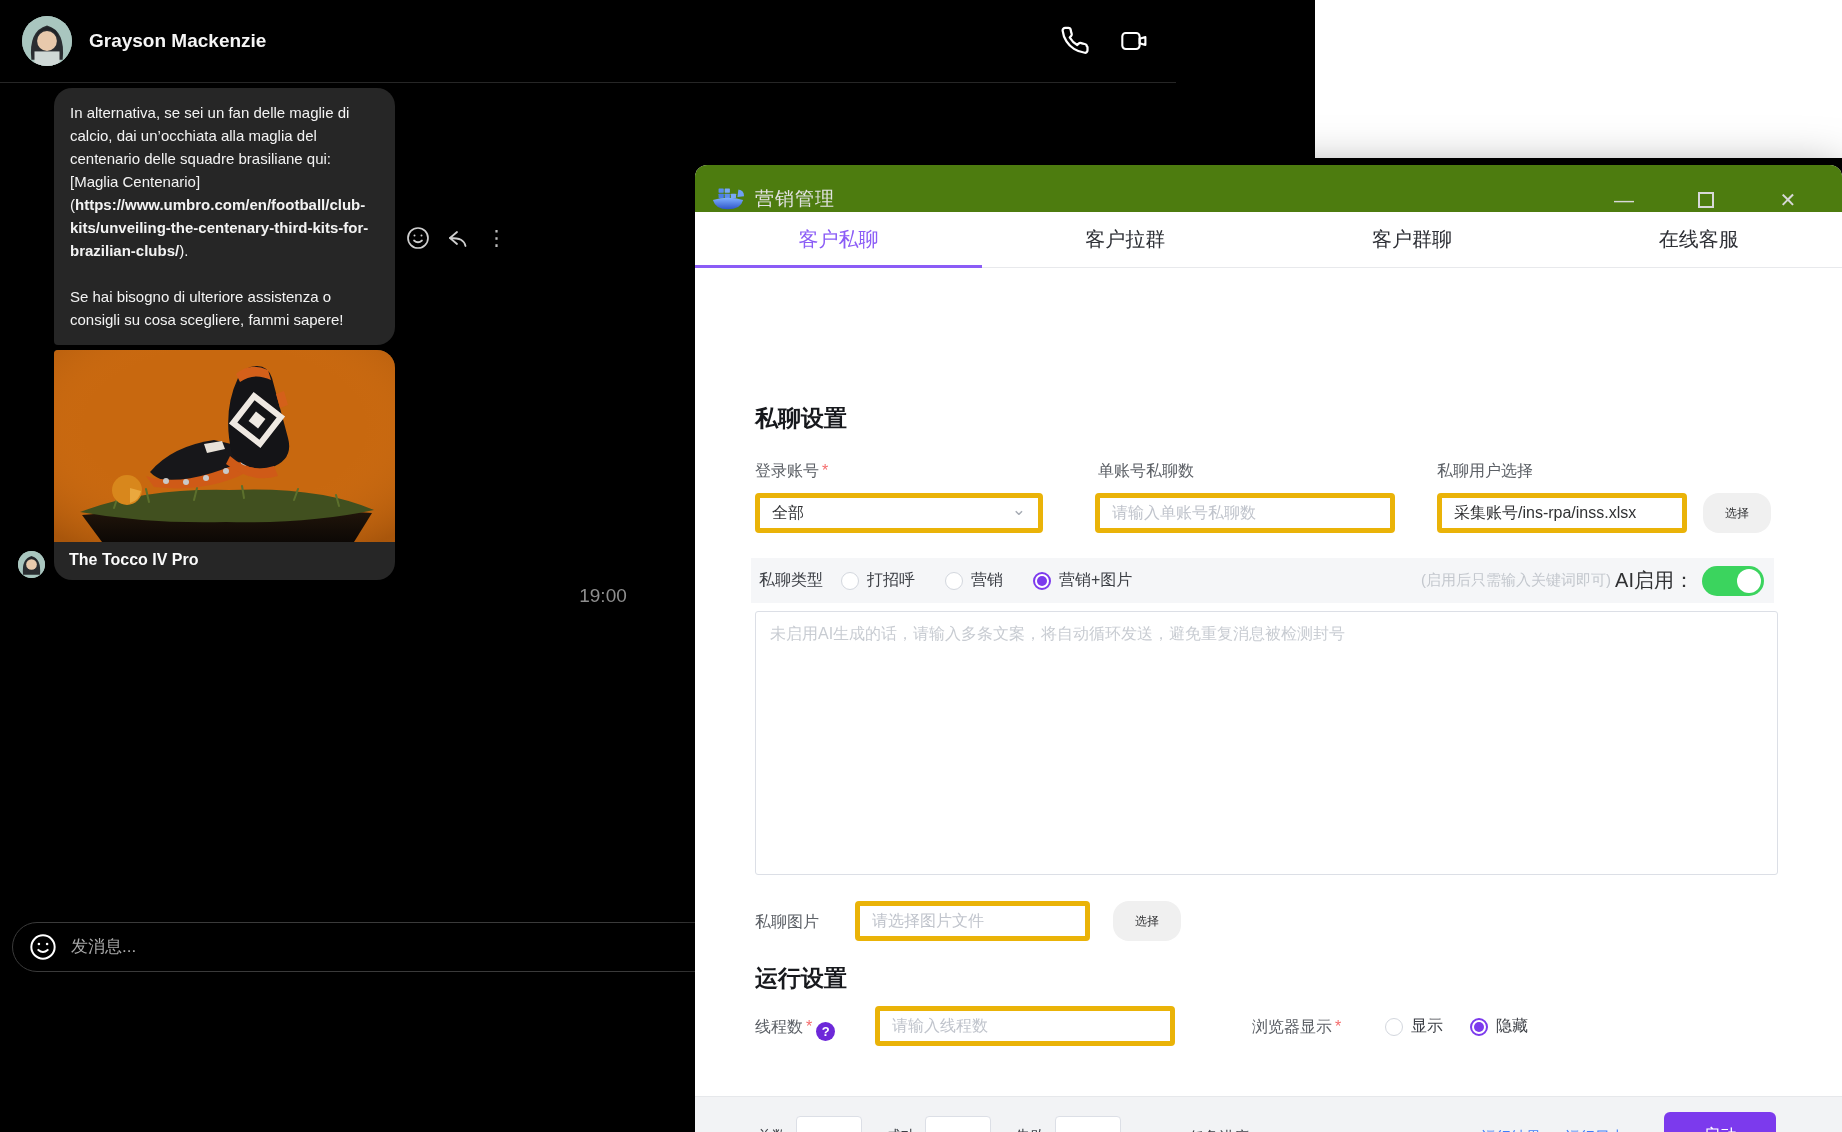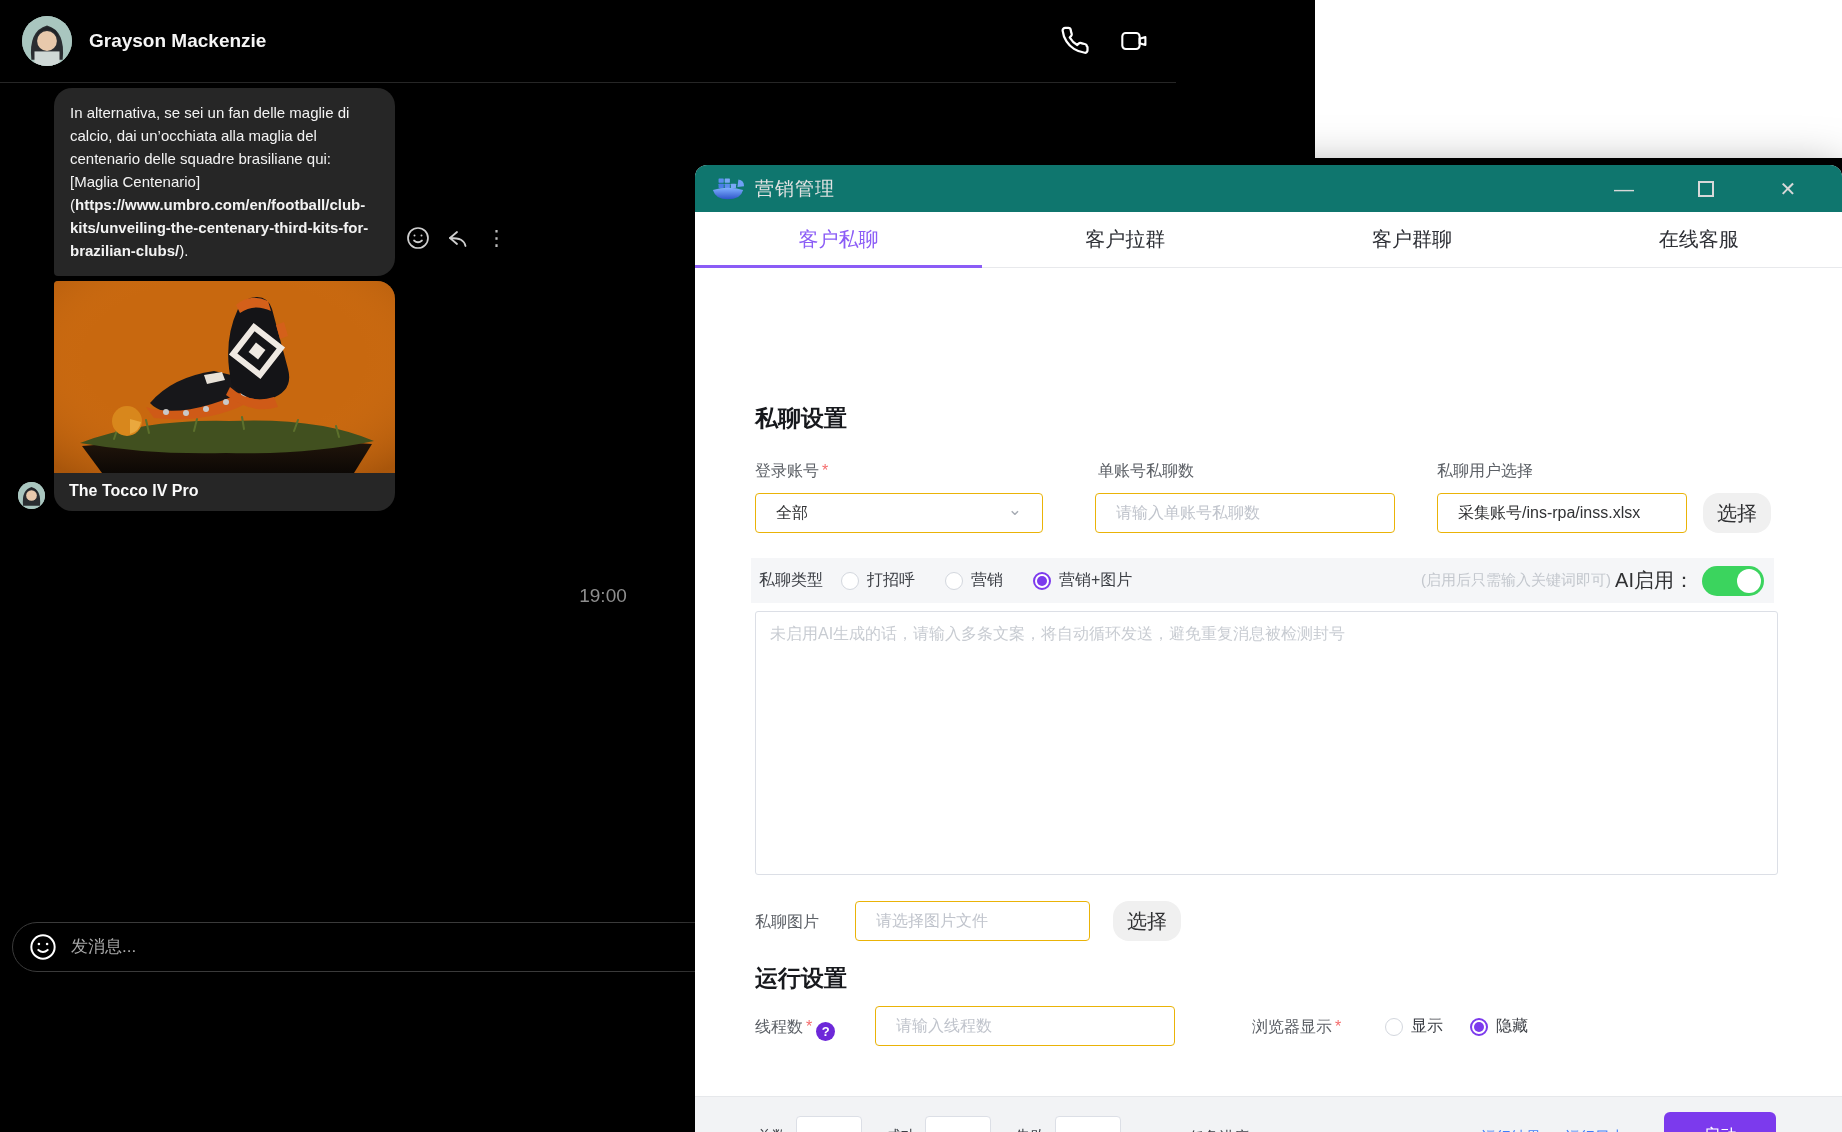--- a/index.html
+++ b/index.html
@@ -42,41 +42,41 @@
 
   .timestamp{position:absolute;left:528px;top:585px;width:150px;text-align:center;color:#8e8e8e;font-size:19px;}
 
   .chat-inputbar{position:absolute;left:12px;top:922px;width:1152px;height:50px;border:1px solid #3a3a3a;border-radius:26px;display:flex;align-items:center;padding:0 16px;gap:14px;background:#000;}
   .chat-inputbar svg{width:28px;height:28px;flex:none;cursor:pointer;}
   .chat-inputbar input{flex:1;background:transparent;border:none;outline:none;color:#f5f5f5;font-size:17px;font-family:"Liberation Sans",sans-serif;}
   .chat-inputbar input::placeholder{color:#a9a9a9;}
 
   
   .mkt{position:absolute;left:695px;top:165px;width:1147px;height:967px;border-radius:12px 12px 0 0;overflow:hidden;background:#fff;box-shadow:0 10px 50px rgba(0,0,0,.5);}
-  .mkt-titlebar{height:47px;background:#0f766e;display:flex;align-items:center;padding:0 16px;}
+  .mkt-titlebar{height:47px;background:#4d7c0f;display:flex;align-items:flex-end;padding:0 16px;}
   .whale{width:34px;height:27px;}
   .mkt-title{color:#e3e3e3;font-size:19px;margin-left:10px;font-weight:500;letter-spacing:1px;}
   .win-controls{margin-left:auto;display:flex;align-items:center;gap:58px;margin-right:26px;}
   .wc{color:#d8d8d8;cursor:pointer;font-size:20px;line-height:20px;display:flex;align-items:center;justify-content:center;width:24px;height:24px;}
   .wc-max{width:16px;height:16px;border:2px solid #d8d8d8;}
 
   .mkt-tabs{position:relative;height:56px;display:flex;border-bottom:1px solid #e8e9ec;background:#fff;}
   .tab{flex:1;display:flex;align-items:center;justify-content:center;font-size:20px;color:#2e3036;cursor:pointer;}
   .tab.active{color:var(--accent-light);}
   .tab-underline{position:absolute;left:0;bottom:-1px;width:287px;height:3px;background:var(--accent-light);}
 
   .mkt-body{position:relative;height:864px;background:#fff;}
   .sec-title{position:absolute;left:60px;font-size:23px;font-weight:bold;color:#17191d;}
   .flabel{position:absolute;font-size:16px;color:#5c6066;}
   .req{color:var(--danger-red);margin-left:3px;}
-  .inp{position:absolute;height:40px;border:1px solid #eab308;border-radius:4px;background:#fff;font-size:16px;color:#303133;padding:0 20px;outline:none;font-family:"Liberation Sans",sans-serif;}
+  .inp{position:absolute;height:40px;border:5px solid #eab308;border-radius:4px;background:#fff;font-size:16px;color:#303133;padding:0 12px;outline:none;font-family:"Liberation Sans",sans-serif;}
   .inp::placeholder{color:#c0c4cc;}
   .select{display:flex;align-items:center;justify-content:space-between;cursor:pointer;}
   .chev{color:#a8adb5;font-size:17px;line-height:10px;transform:translateY(-3px);}
-  .btn-gray{position:absolute;height:40px;background:#f0f0f0;border:none;border-radius:16px;color:#303133;font-size:20px;cursor:pointer;font-family:"Liberation Sans",sans-serif;}
+  .btn-gray{position:absolute;height:40px;background:#f0f0f0;border:none;border-radius:16px;color:#303133;font-size:12px;cursor:pointer;font-family:"Liberation Sans",sans-serif;}
 
   .type-strip{position:absolute;left:56px;top:290px;width:1023px;height:45px;background:#f5f6f8;display:flex;align-items:center;padding:0 10px 0 8px;}
   .strip-label{font-size:16px;color:#3c3f45;margin-right:18px;}
   .radio{display:inline-flex;align-items:center;gap:8px;font-size:16px;color:#3c3f45;cursor:pointer;margin-right:30px;}
   .rdot{width:18px;height:18px;border-radius:50%;border:1px solid #d3d7de;background:#fff;position:relative;flex:none;}
   .radio.checked .rdot{border:2px solid var(--accent);}
   .radio.checked .rdot::after{content:"";position:absolute;inset:2px;border-radius:50%;background:var(--accent);}
   .ai-note{margin-left:auto;font-size:15px;color:#c3c7cd;}
   .ai-label{font-size:20px;color:#303133;margin:0 8px 0 4px;}
   .toggle{width:62px;height:30px;border-radius:15px;background:var(--toggle-green);position:relative;cursor:pointer;flex:none;}
@@ -127,20 +127,21 @@
               <rect x="2" y="5" width="15" height="14" rx="3"></rect>
               <path d="M17 10 L22 8.5 L22 15.5 L17 14 Z" fill="none"></path>
             </svg>
         </div>
       </div>
     </div>
 
     <div class="msg-col">
       <div class="bubble-text">
         <span>In alternativa, se sei un fan delle maglie di calcio, dai un’occhiata alla maglia del centenario delle squadre brasiliane qui: [Maglia Centenario] (</span><span class="msg-link">https://www.umbro.com/en/football/club-kits/unveiling-the-centenary-third-kits-for-brazilian-clubs/</span><span>).</span>
+        <div class="para2">Se hai bisogno di ulteriore assistenza o consigli su cosa scegliere, fammi sapere!</div>
       </div>
 
       <div class="bubble-media">
         <svg viewBox="0 0 341 192" preserveAspectRatio="none">
           <rect width="341" height="192" fill="#c8680f"></rect>
           <rect width="341" height="192" fill="url(#vg)"></rect>
           <defs>
             <radialGradient id="vg" cx="50%" cy="40%" r="75%">
                 <stop offset="55%" stop-color="#d4731a" stop-opacity="0"></stop>
                 <stop offset="100%" stop-color="#8f4708" stop-opacity=".55"></stop>

